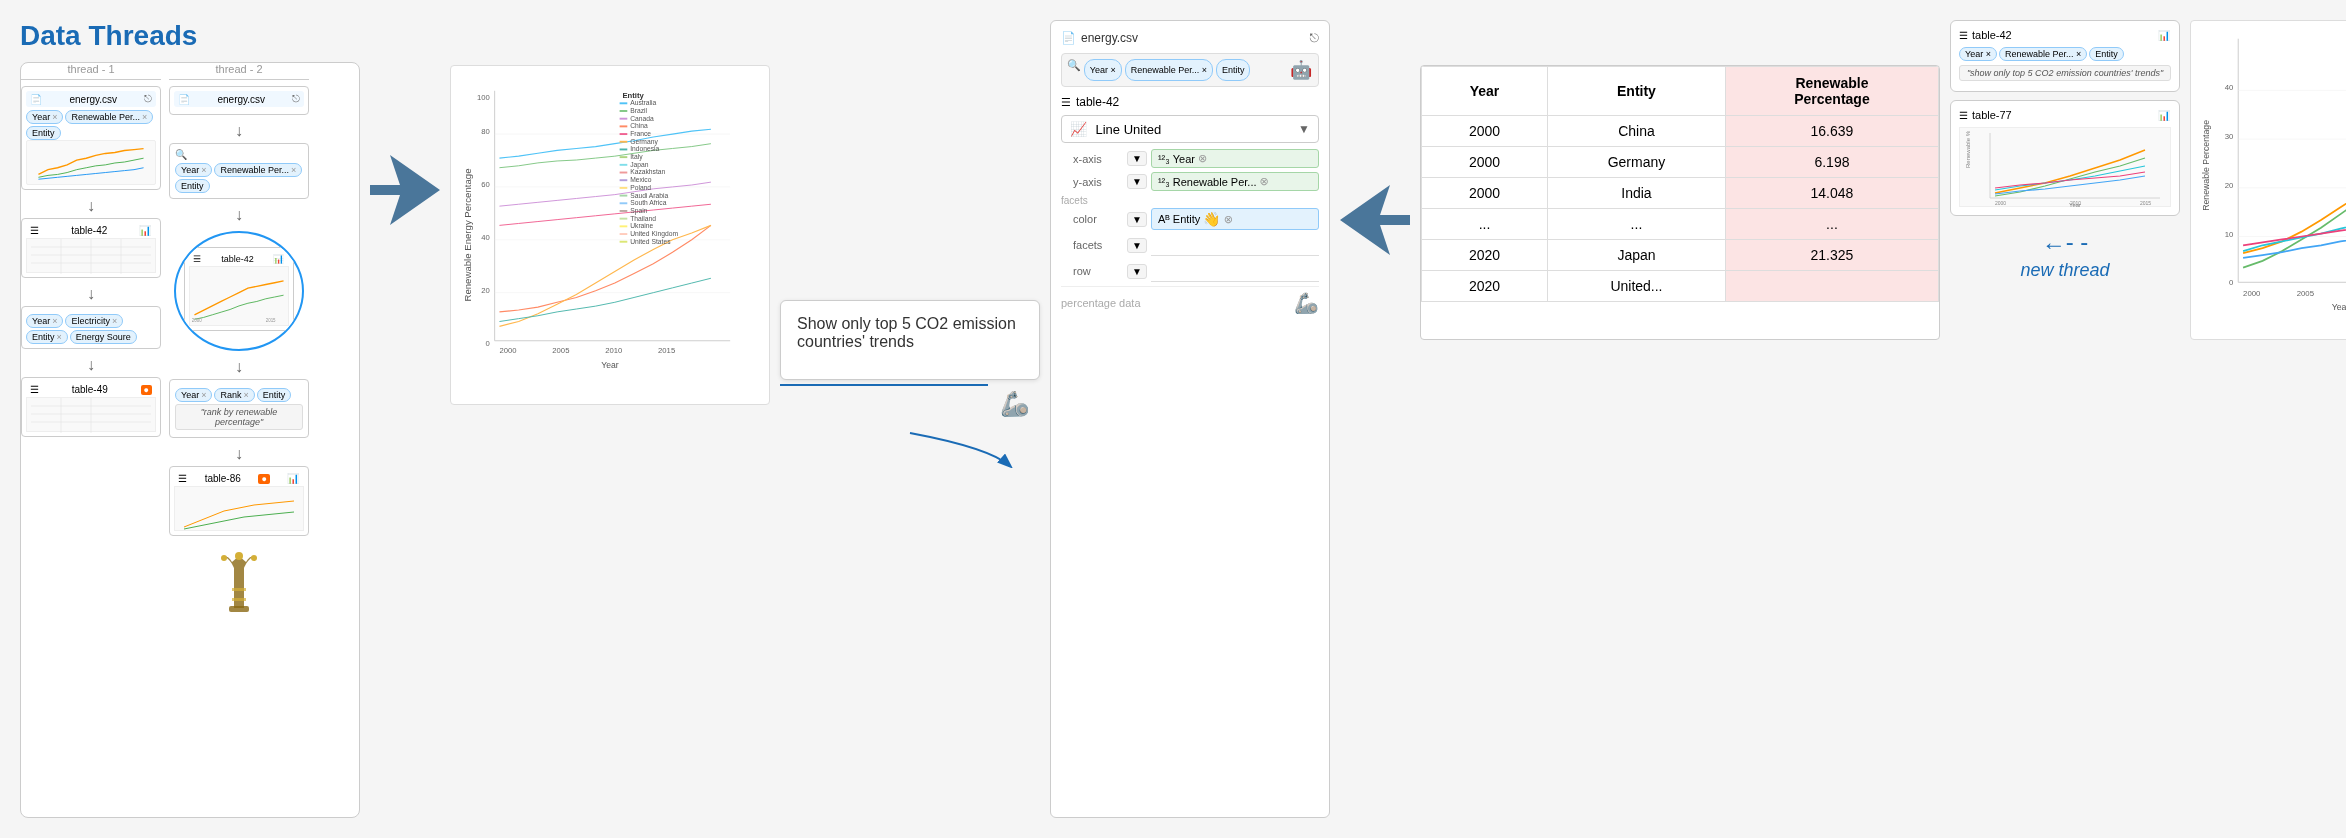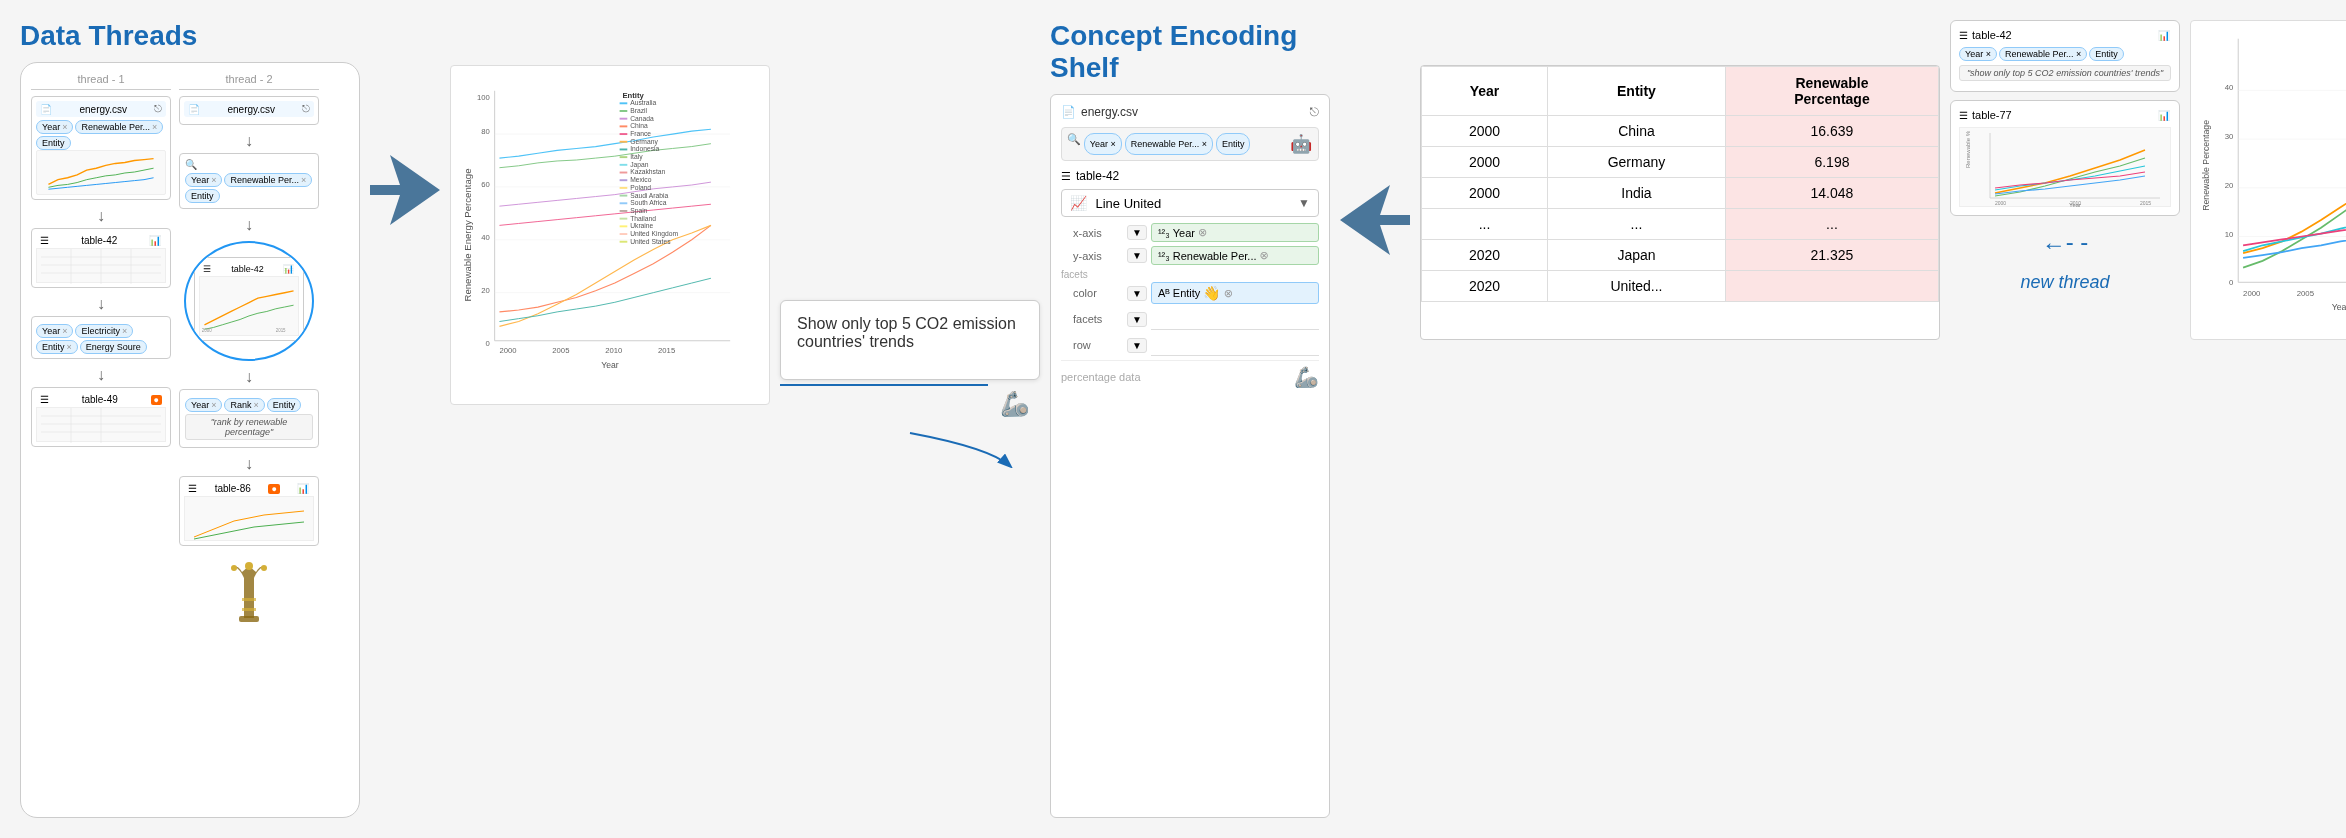--- a/index.html
+++ b/index.html
@@ -35,23 +35,22 @@
       width: 340px;
       flex-shrink: 0;
     }
 
     .threads-container {
       display: flex;
       flex-direction: row;
       gap: 8px;
       flex: 1;
       border: 1.5px solid #ccc;
-      border-radius: 17px;
+      border-radius: 8px;
       background: white;
-      padding: 10px;
     }
 
     .thread-column {
       display: flex;
       flex-direction: column;
       width: 140px;
     }
 
     .thread-label {
       font-size: 11px;
@@ -443,21 +442,21 @@
       border-radius: 4px;
       padding: 8px;
       height: 320px;
       width: 340px;
     }
 
     .new-thread-label {
       font-size: 18px;
       font-style: italic;
       color: #1a6bb5;
-      margin-top: 16px;
+      margin-top: 4px;
       text-align: right;
     }
 
     .dashed-arrow {
       color: #1a6bb5;
       font-size: 28px;
     }
 
     
     svg text { font-family: Arial, sans-serif; }
@@ -780,21 +779,20 @@
         <defs>
           <marker id="arr" markerWidth="8" markerHeight="8" refX="6" refY="3" orient="auto">
             <path d="M0,0 L0,6 L8,3 Z" fill="#1a6bb5"></path>
           </marker>
         </defs>
       </svg>
     </div>
   </div>
 
   <div class="encoding-shelf-section">
-    <div class="section-title">Concept Encoding Shelf</div>
 
     <div class="encoding-shelf-panel">
 
       <div class="shelf-file-header">
         <span style="color:#2196F3;">📄</span>
         <span>energy.csv</span>
         <span style="margin-left:auto;color:#666;">⎋</span>
       </div>
 
       <div class="shelf-tags-row">

